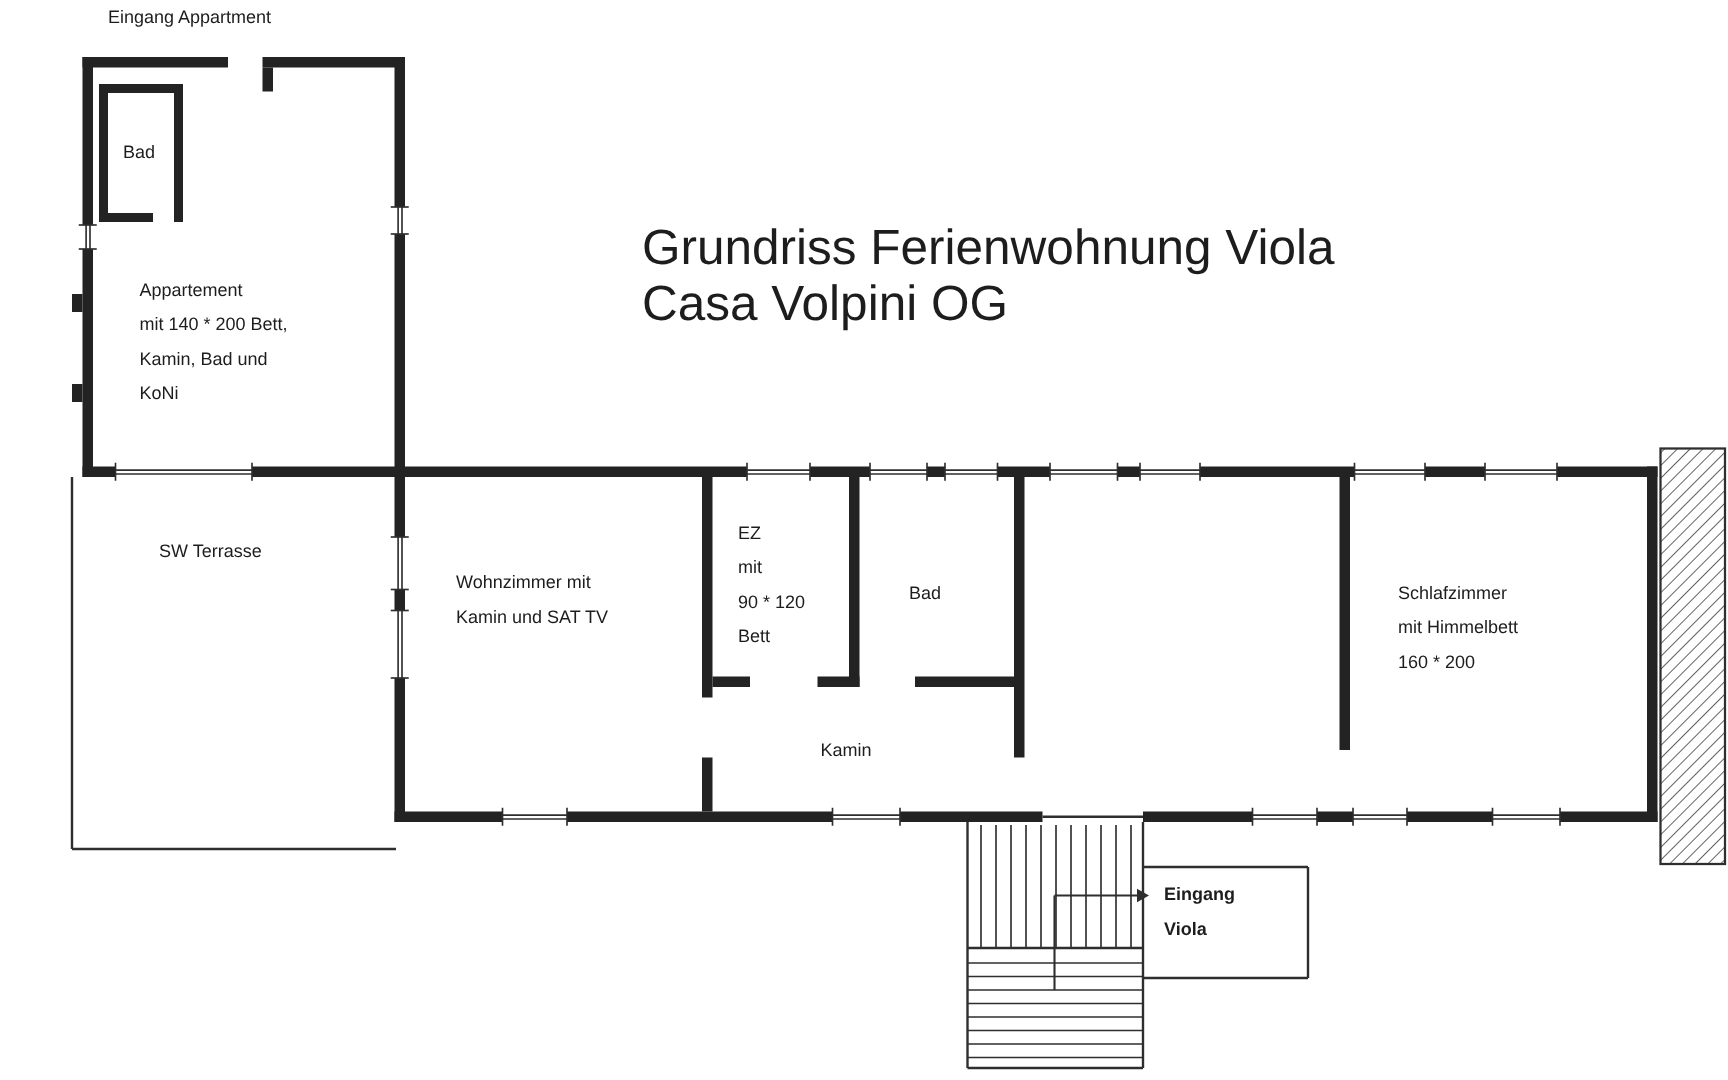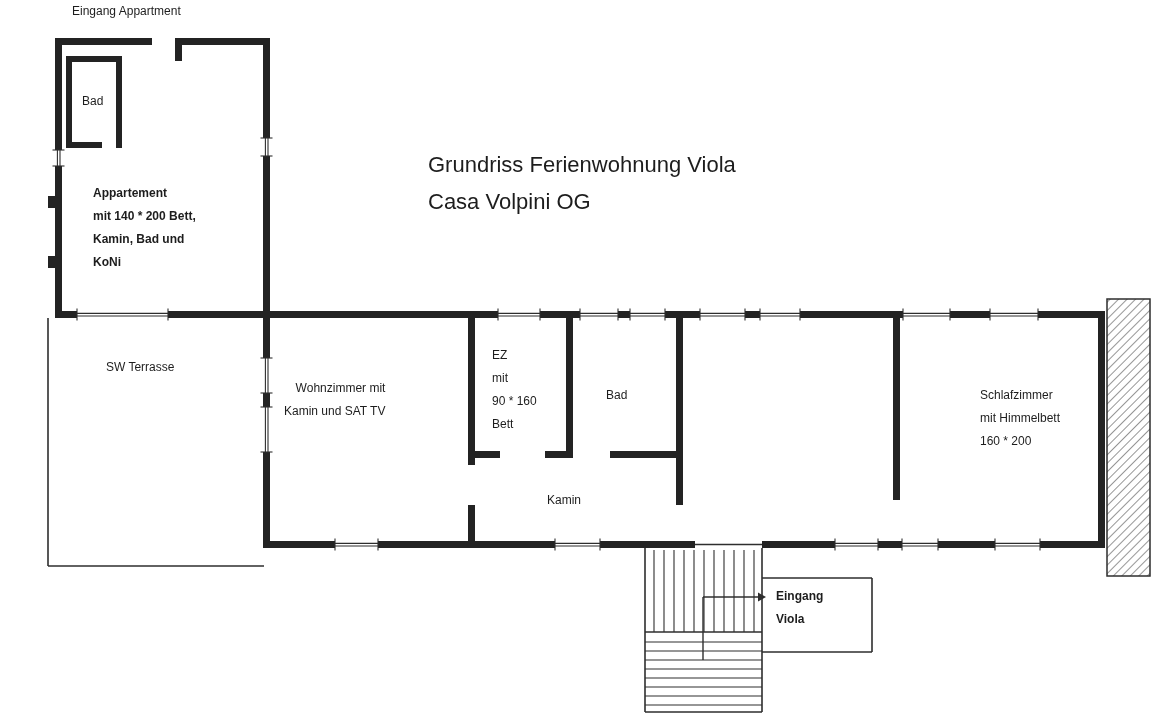--- a/index.html
+++ b/index.html
@@ -10,21 +10,21 @@
   .plan svg{position:absolute;left:0;top:0;}
   .wall{fill:#232323;}
   .thin{stroke:#2e2e2e;stroke-width:1.6;fill:none;}
   .win{stroke:#2e2e2e;stroke-width:1.1;}
   .tread{stroke:#2e2e2e;stroke-width:1.1;}
   .arrow{stroke:#2e2e2e;stroke-width:1.4;fill:none;}
   .lbl{
     position:absolute;font-size:12px;line-height:23px;
     white-space:pre-line;color:#1d1d1d;
   }
-  .title{font-size:22px;line-height:37px;white-space:normal;}
+  .title{font-size:33px;line-height:37px;white-space:normal;}
 </style>
 </head>
 <body>
 
 <div class="plan">
 
   <svg id="plan-svg" width="1152" height="720" viewBox="0 0 1152 720">
     <defs>
       <pattern id="hatch" width="6" height="6" patternUnits="userSpaceOnUse" patternTransform="rotate(45)">
         <line x1="0" y1="0" x2="0" y2="6" stroke="#2e2e2e" stroke-width="1"></line>
@@ -204,40 +204,40 @@
 
   <div class="lbl title" style="left:428px;top:146px;">
     <div>Grundriss Ferienwohnung Viola</div>
     <div>Casa Volpini OG</div>
   </div>
 
   <div class="lbl" style="left:72px;top:0px;">Eingang Appartment</div>
 
   <div class="lbl" style="left:82px;top:90px;">Bad</div>
 
-  <div class="lbl" style="left:93px;top:182px;font-weight:bold;">Appartement
+  <div class="lbl" style="left:93px;top:182px;">Appartement
 mit 140 * 200 Bett,
 Kamin, Bad und
 KoNi</div>
 
   <div class="lbl" style="left:106px;top:356px;">SW Terrasse</div>
 
-  <div class="lbl" style="left:284px;top:377px;text-align:right;">Wohnzimmer mit
+  <div class="lbl" style="left:304px;top:377px;">Wohnzimmer mit
 Kamin und SAT TV</div>
 
   <div class="lbl" style="left:492px;top:344px;">EZ
 mit
-90 * 160
+90 * 120
 Bett</div>
 
   <div class="lbl" style="left:606px;top:384px;">Bad</div>
 
   <div class="lbl" style="left:547px;top:489px;">Kamin</div>
 
 
-  <div class="lbl" style="left:932px;top:384px;margin-left:48px;">Schlafzimmer
+  <div class="lbl" style="left:932px;top:384px;">Schlafzimmer
 mit Himmelbett
 160 * 200</div>
 
   <div class="lbl" style="left:776px;top:585px;font-weight:bold;">Eingang
 Viola</div>
 
 </div>
 
 </body></html>

